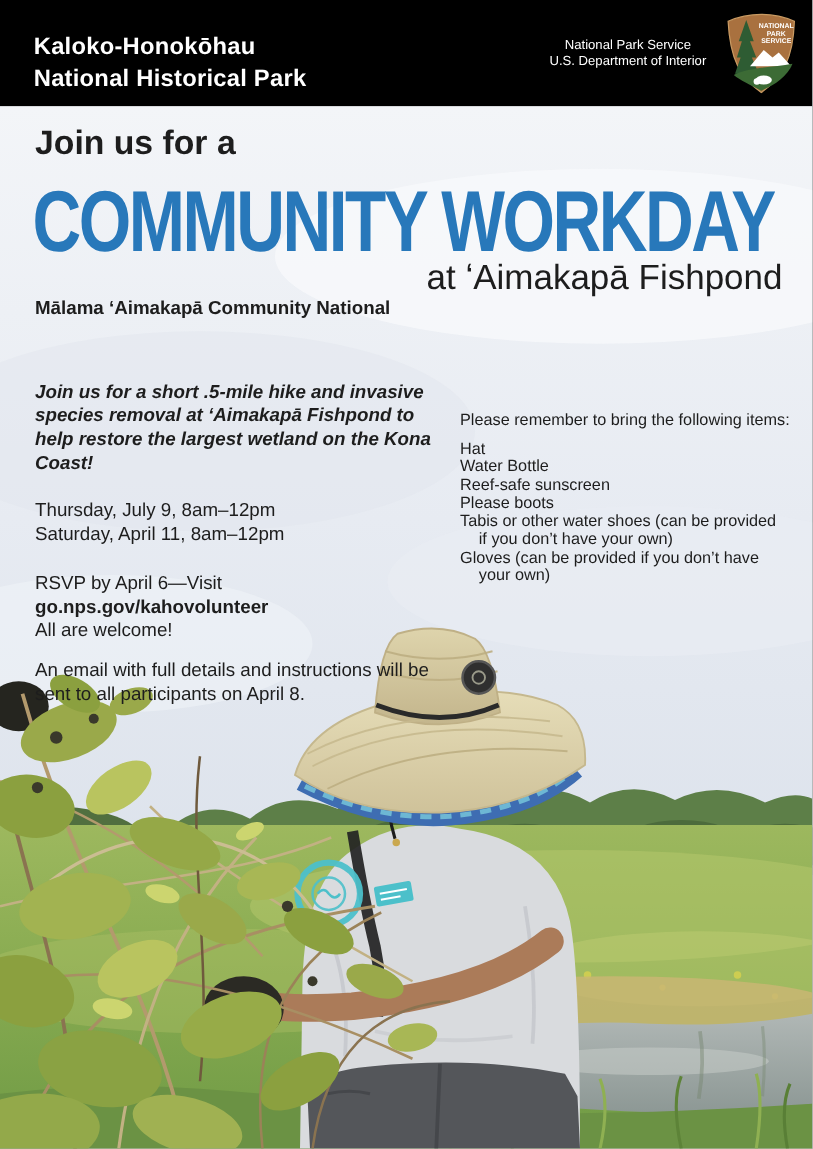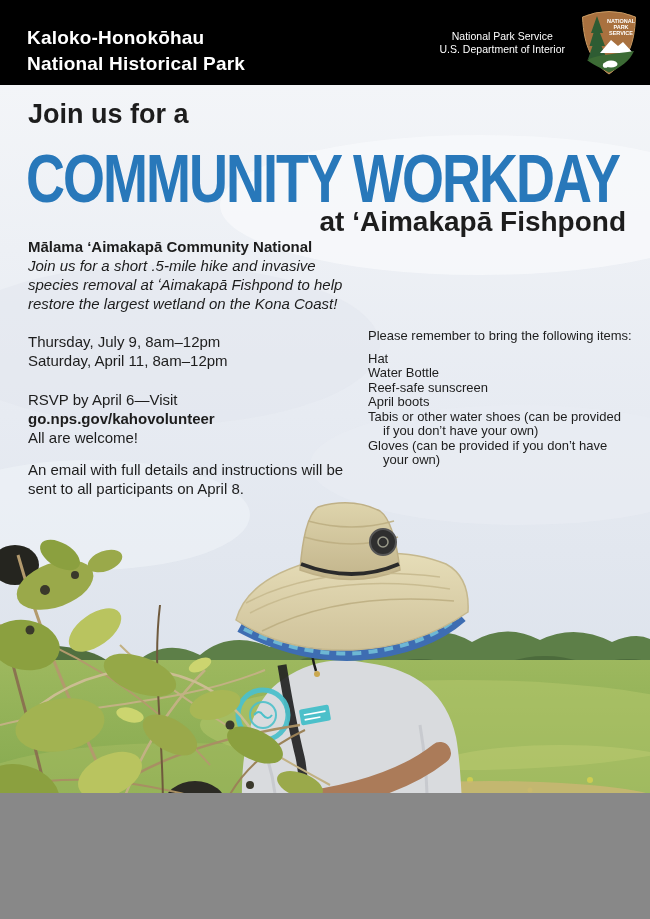--- a/index.html
+++ b/index.html
@@ -6,21 +6,21 @@
     --title-blue:#2878ba;
     --banner-bg:#000000;
     --banner-text:#ffffff;
     --body-text:#1d1d1d;
     --accent-teal:#4cc0ca;
   }
   *{margin:0;padding:0;box-sizing:border-box;}
   html,body{background:#888;}
   body{font-family:"Liberation Sans", sans-serif;}
   .poster{
-    position:relative;width:650px;height:793px;margin:0 auto;
+    position:relative;width:650px;height:919px;margin:0 auto;
     background:#eef1f6;overflow:hidden;
   }
   
   .banner{
     position:absolute;left:0;top:0;width:650px;height:85px;
     background:var(--banner-bg);color:var(--banner-text);
   }
   .park-name{
     position:absolute;left:27px;top:25px;
     font-size:19px;font-weight:bold;line-height:26px;letter-spacing:.2px;
@@ -38,29 +38,29 @@
     font-size:27px;font-weight:bold;color:var(--body-text);
   }
   .big-title{
     position:absolute;left:26px;top:138px;white-space:nowrap;
     font-size:54px;font-weight:bold;letter-spacing:-2px;
     color:var(--title-blue);
     transform:scaleY(1.28);transform-origin:top left;
   }
   .subtitle{
     position:absolute;right:24px;top:206px;
-    font-size:28px;font-weight:bold;color:var(--body-text);
+    font-size:28px;font-weight:normal;color:var(--body-text);
   }
   
   .left-col{
     position:absolute;left:28px;top:237px;width:334px;
     font-size:15px;line-height:19px;color:var(--body-text);
   }
   .program-title{font-weight:bold;}
-  .description{font-weight:normal;font-style:italic;}
+  .description{font-weight:bold;font-style:italic;margin-top:48px;}
   .dates{margin-top:19px;}
   .rsvp-block{margin-top:20px;}
   .rsvp-link{font-weight:bold;color:var(--body-text);text-decoration:none;}
   .email-note{margin-top:13px;}
   
   .right-col{
     position:absolute;left:368px;top:329px;width:262px;
     font-size:13px;line-height:14.5px;color:var(--body-text);
   }
   .bring-heading{white-space:nowrap;text-align:center;}
@@ -296,19 +296,19 @@
     </div>
     <div class="email-note">An email with full details and instructions will be sent to all participants on April 8.</div>
   </div>
 
   <div class="right-col">
     <div class="bring-heading">Please remember to bring the following items:</div>
     <div class="bring-items">
       <div class="bring-item">Hat</div>
       <div class="bring-item">Water Bottle</div>
       <div class="bring-item">Reef-safe sunscreen</div>
-      <div class="bring-item">April boots</div>
+      <div class="bring-item">Please boots</div>
       <div class="bring-item">Tabis or other water shoes  (can be provided if you don’t have your own)</div>
       <div class="bring-item">Gloves  (can be provided if you don’t have your own)</div>
     </div>
   </div>
 
 </div>
 
 </body></html>

